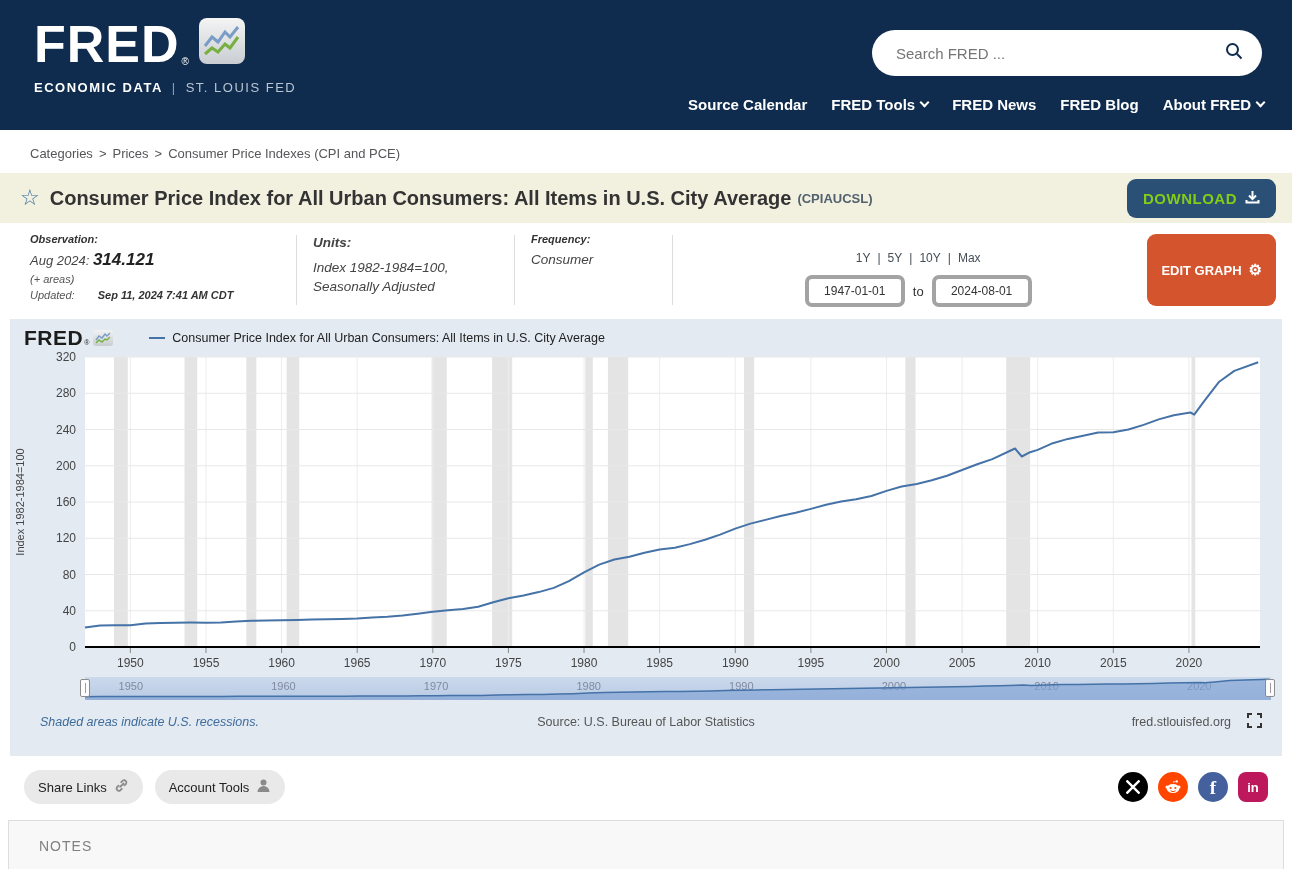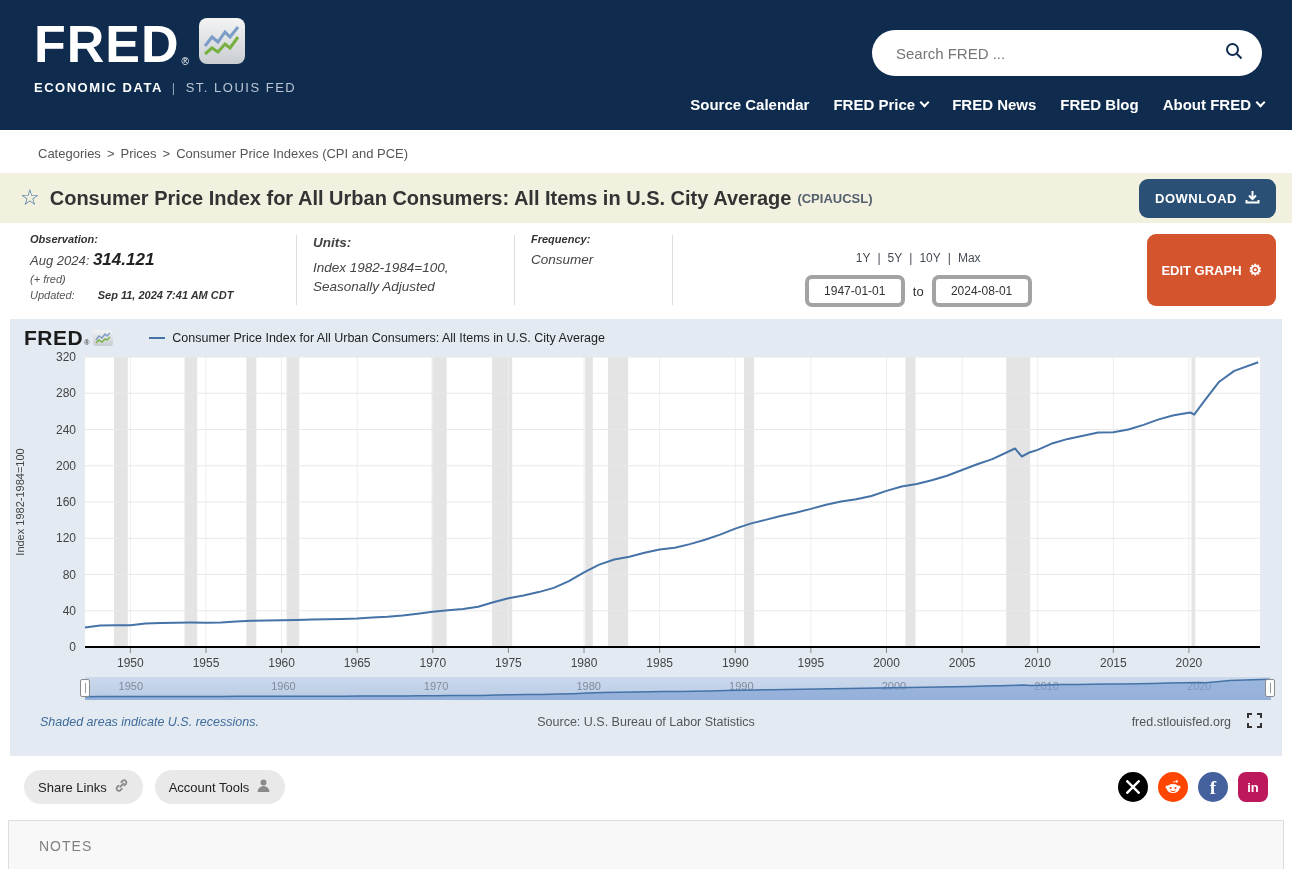--- a/index.html
+++ b/index.html
@@ -16,28 +16,28 @@
   .tagline .t-left { font-weight:bold; }
   .tagline .t-sep { color:#7d8fa0; color:#8fa0b5; }
   .tagline .t-right { color:#b9c5d4; }
   .search-pill { position:absolute; right:30px; top:30px; width:390px; height:46px; background:#fff; border-radius:24px; display:flex; align-items:center; padding:0 18px 0 24px; }
   .search-pill input { flex:1; border:none; outline:none; font-size:15px; color:#333; font-family:"Liberation Sans", sans-serif; background:transparent; }
   .main-nav { position:absolute; right:28px; top:96px; display:flex; gap:24px; }
   .nav-item { color:#fff; font-size:15px; font-weight:bold; display:flex; align-items:center; gap:6px; cursor:pointer; }
   .caret { width:7px; height:7px; border-right:2px solid #fff; border-bottom:2px solid #fff; transform:rotate(45deg); margin-top:-4px; }
 
   
-  .breadcrumb { padding:16px 0 12px 38px; font-size:13px; color:#56565a; display:flex; gap:6px; }
+  .breadcrumb { padding:16px 0 12px 30px; font-size:13px; color:#56565a; display:flex; gap:6px; }
 
   
   .title-bar { background:#f2f1df; height:50px; display:flex; align-items:center; padding:0 16px 0 20px; }
   .star { color:#3b6fa0; font-size:22px; margin-right:10px; cursor:pointer; }
   .series-title { font-size:20px; font-weight:bold; color:#333; }
   .series-id { font-size:13px; font-weight:bold; color:#53606e; margin-left:6px; }
-  .download-btn { margin-left:auto; background:#2a5175; color:#ffffff; border:none; font-size:13px; font-weight:bold; letter-spacing:.5px; border-radius:9px; padding:11px 16px; display:flex; align-items:center; gap:8px; cursor:pointer; font-family:"Liberation Sans", sans-serif; }
+  .download-btn { margin-left:auto; background:#2a5175; color:#84cc16; border:none; font-size:15px; font-weight:bold; letter-spacing:.5px; border-radius:9px; padding:11px 16px; display:flex; align-items:center; gap:8px; cursor:pointer; font-family:"Liberation Sans", sans-serif; }
 
   
   .meta-row { display:flex; padding:10px 16px 10px 30px; height:94px; align-items:stretch; }
   .meta-col { padding-right:18px;font-style:italic; }
   .meta-label { font-size:11px; font-weight:bold; color:#333; margin-bottom:5px; }
   .obs-line { font-size:13px; color:#444; }
   .obs-value { font-size:17px; font-weight:bold; color:#222; }
   .obs-more { font-size:11px; color:#555; margin-top:3px; }
   .obs-updated { font-size:11px; color:#555; margin-top:4px; }
   .obs-updated b { color:#333;margin-left:20px; }
@@ -114,21 +114,21 @@
           <line x1="12.8" y1="12.8" x2="17.5" y2="17.5" stroke="#0f2c4e" stroke-width="2"></line>
         </svg>
     </span>
   </div>
 
   <nav class="main-nav">
     <span class="nav-item">
         <span>Source Calendar</span>
       </span>
     <span class="nav-item">
-        <span>FRED Price</span>
+        <span>FRED Tools</span>
         <span class="caret"></span>
       </span>
     <span class="nav-item">
         <span>FRED News</span>
       </span>
     <span class="nav-item">
         <span>FRED Blog</span>
       </span>
     <span class="nav-item">
         <span>About FRED</span>
@@ -159,21 +159,21 @@
         </svg>
     </span>
   </button>
 </div>
 
 <div class="meta-row">
   <div class="meta-col" style="width:250px">
     <div class="meta-label">Observation:</div>
     <div class="obs-line"><span>Aug 2024:</span>
       <span class="obs-value">314.121</span></div>
-    <div class="obs-more">(+ fred)</div>
+    <div class="obs-more">(+ areas)</div>
     <div class="obs-updated"><span>Updated:</span>
       <b>Sep 11, 2024 7:41 AM CDT</b></div>
   </div>
   <div class="vdiv"></div>
   <div class="meta-col meta-units" style="width:185px">
     <div class="meta-label">Units:</div>
     <div>Index 1982-1984=100,</div>
     <div>Seasonally Adjusted</div>
   </div>
   <div class="vdiv"></div>

